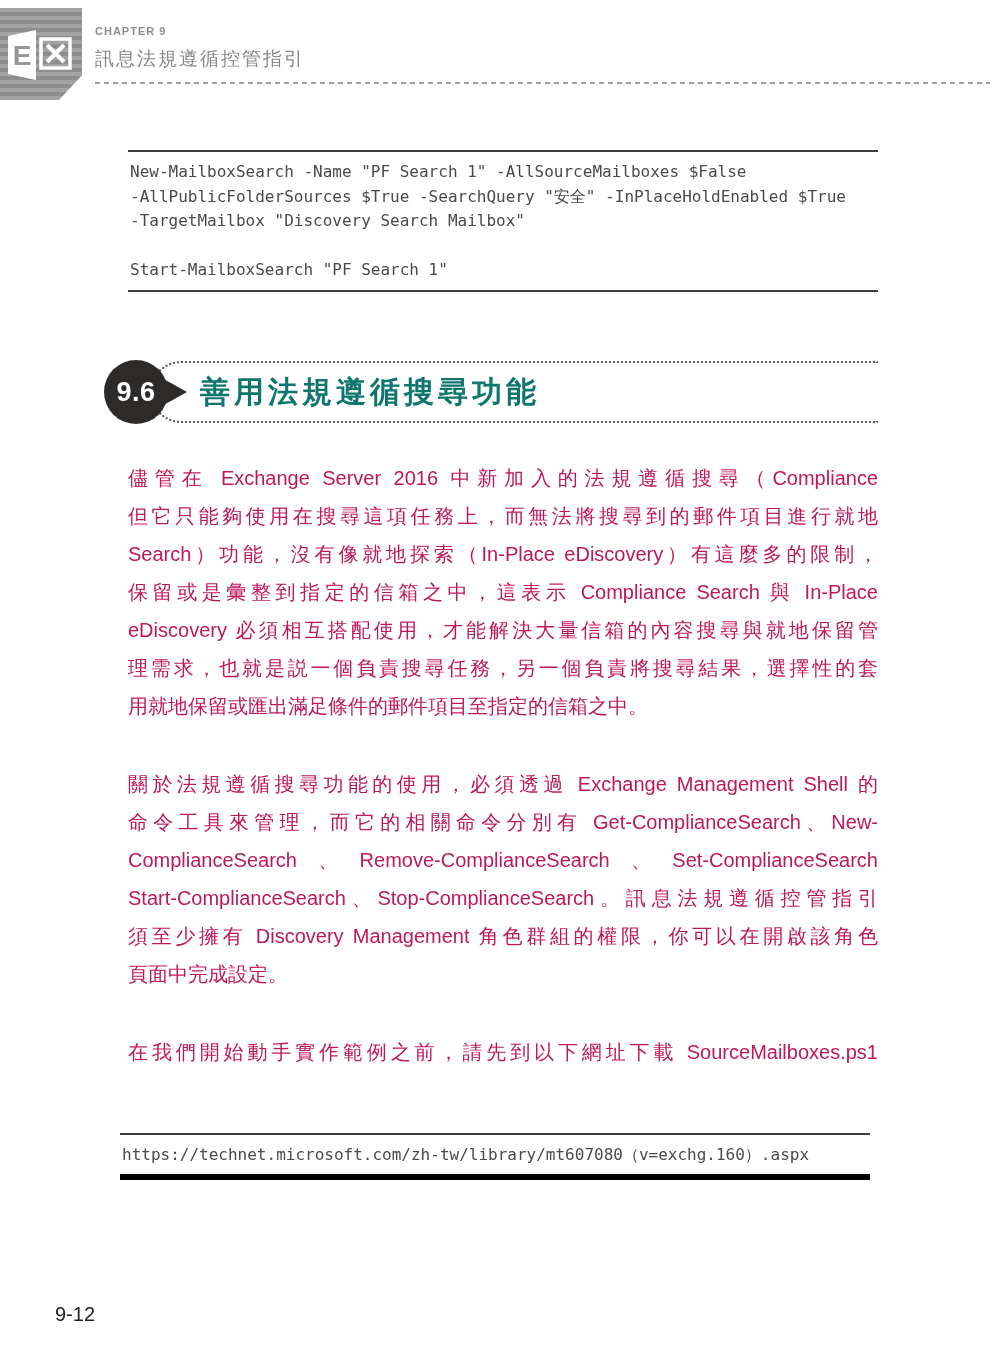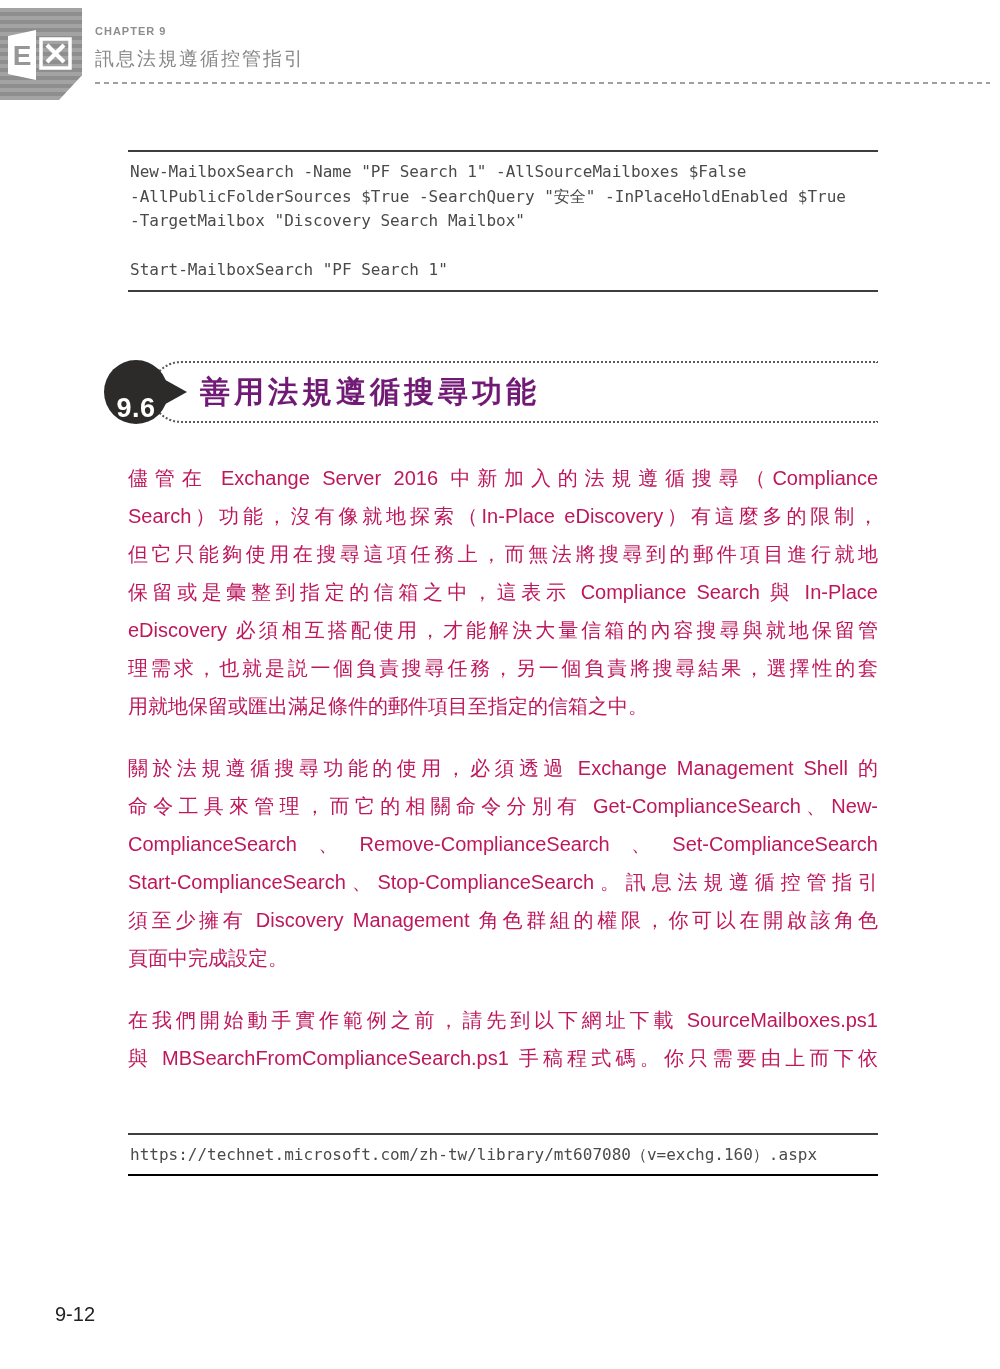--- a/index.html
+++ b/index.html
@@ -25,40 +25,40 @@
     font-family:"DejaVu Sans Mono","Liberation Mono",monospace;
     font-size:16px;color:#4a4a4a;}
   .code-line{line-height:24.5px;white-space:pre;}
 
   
   .dotted-box{position:absolute;left:150px;top:361px;width:728px;height:62px;
     border:2px dotted #5a5a5a;border-right:none;border-radius:32px 0 0 32px;
     box-sizing:border-box;}
   .sec-badge{position:absolute;left:104px;top:360px;width:64px;height:64px;
     border-radius:50%;background:#2d2a2a;color:#fff;display:flex;
-    align-items:flex-end;justify-content:center;font-size:27px;font-weight:bold;
+    align-items:center;justify-content:center;font-size:27px;font-weight:bold;
     letter-spacing:0.5px;}
   .sec-arrow{position:absolute;left:160px;top:377px;width:0;height:0;
     border-left:27px solid #2d2a2a;border-top:15px solid transparent;
     border-bottom:15px solid transparent;}
   .sec-title{position:absolute;left:200px;top:361px;margin:0;height:62px;
-    line-height:62px;font-size:30px;font-weight:bold;color:#701a75;
+    line-height:62px;font-size:30px;font-weight:bold;color:#0f766e;
     letter-spacing:4px;}
 
   
   .body-text{position:absolute;left:128px;top:459px;width:750px;
     font-size:20px;color:#be185d;}
-  .para + .para{margin-top:24px;}
+  .para + .para{margin-top:40px;}
   .pline{line-height:38px;height:38px;overflow:hidden;
     text-align:justify;text-align-last:justify;text-justify:inter-character;}
   .pline.last{text-align-last:left;}
 
   
-  .url-note{position:absolute;left:128px;top:1133px;width:750px;
-    border-top:2px solid #3e3e3e;border-bottom:2px solid #000000;
+  .url-note{position:absolute;left:120px;top:1133px;width:750px;
+    border-top:2px solid #3e3e3e;border-bottom:6px solid #000000;
     padding:9px 0 8px 2px;box-sizing:border-box;}
   .url-text{font-family:"DejaVu Sans Mono","Liberation Mono",monospace;
     font-size:16px;color:#4a4a4a;line-height:22px;white-space:pre;}
 
   
   .page-number{position:absolute;left:55px;top:1303px;font-size:20px;color:#222;}
 </style>
 </head>
 <body>
 
@@ -88,38 +88,37 @@
   <div class="dotted-box"></div>
   <div class="sec-badge">
     <span>9.6</span>
   </div>
   <div class="sec-arrow"></div>
   <h2 class="sec-title">善用法規遵循搜尋功能</h2>
 
   <div class="body-text">
       <div class="para">
         <div class="pline">儘管在 Exchange Server 2016 中新加入的法規遵循搜尋（Compliance</div>
+        <div class="pline">但它只能夠使用在搜尋這項任務上，而無法將搜尋到的郵件項目進行就地</div>
         <div class="pline">Search）功能，沒有像就地探索（In-Place eDiscovery）有這麼多的限制，</div>
-        <div class="pline">但它只能夠使用在搜尋這項任務上，而無法將搜尋到的郵件項目進行就地</div>
         <div class="pline">保留或是彙整到指定的信箱之中，這表示 Compliance Search 與 In-Place</div>
         <div class="pline">eDiscovery 必須相互搭配使用，才能解決大量信箱的內容搜尋與就地保留管</div>
         <div class="pline">理需求，也就是説一個負責搜尋任務，另一個負責將搜尋結果，選擇性的套</div>
         <div class="pline last">用就地保留或匯出滿足條件的郵件項目至指定的信箱之中。</div>
       </div>
       <div class="para">
         <div class="pline">關於法規遵循搜尋功能的使用，必須透過 Exchange Management Shell 的</div>
         <div class="pline">命令工具來管理，而它的相關命令分別有 Get-ComplianceSearch、New-</div>
         <div class="pline">ComplianceSearch、Remove-ComplianceSearch、Set-ComplianceSearch</div>
         <div class="pline">Start-ComplianceSearch、Stop-ComplianceSearch。訊息法規遵循控管指引</div>
         <div class="pline">須至少擁有 Discovery Management 角色群組的權限，你可以在開啟該角色</div>
         <div class="pline last">頁面中完成設定。</div>
       </div>
       <div class="para">
         <div class="pline">在我們開始動手實作範例之前，請先到以下網址下載 SourceMailboxes.ps1</div>
-        <div class="pline">與 MBSearchFromComplianceSearch.ps1 手稿程式碼。你只需要由上而下依</div>
       </div>
     </div>
 
   <div class="url-note">
     <div class="url-text">https://technet.microsoft.com/zh-tw/library/mt607080（v=exchg.160）.aspx</div>
   </div>
 
   <div class="page-number">9-12</div>
 
 </div>

